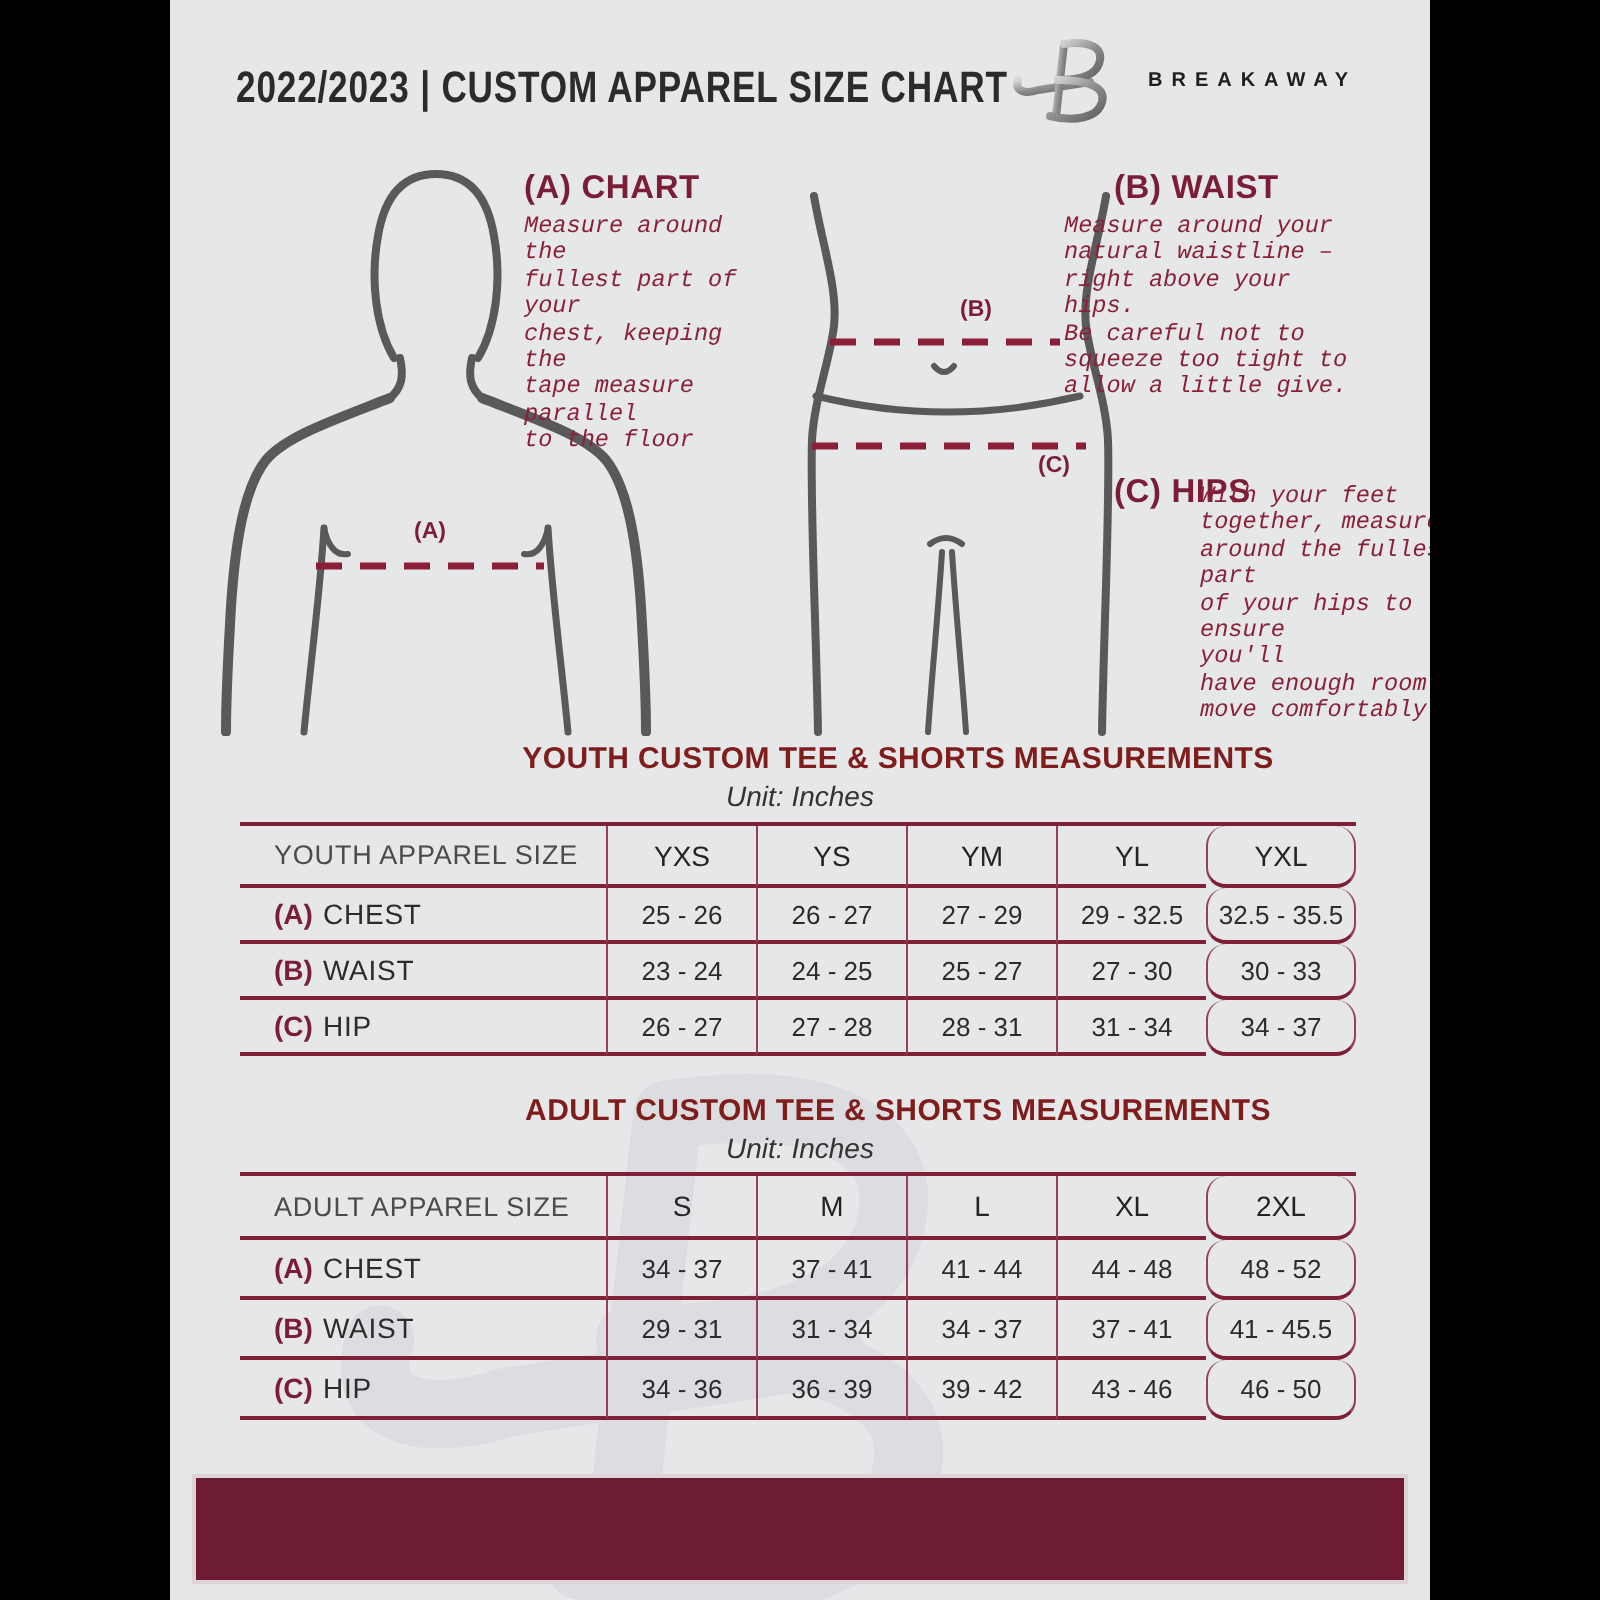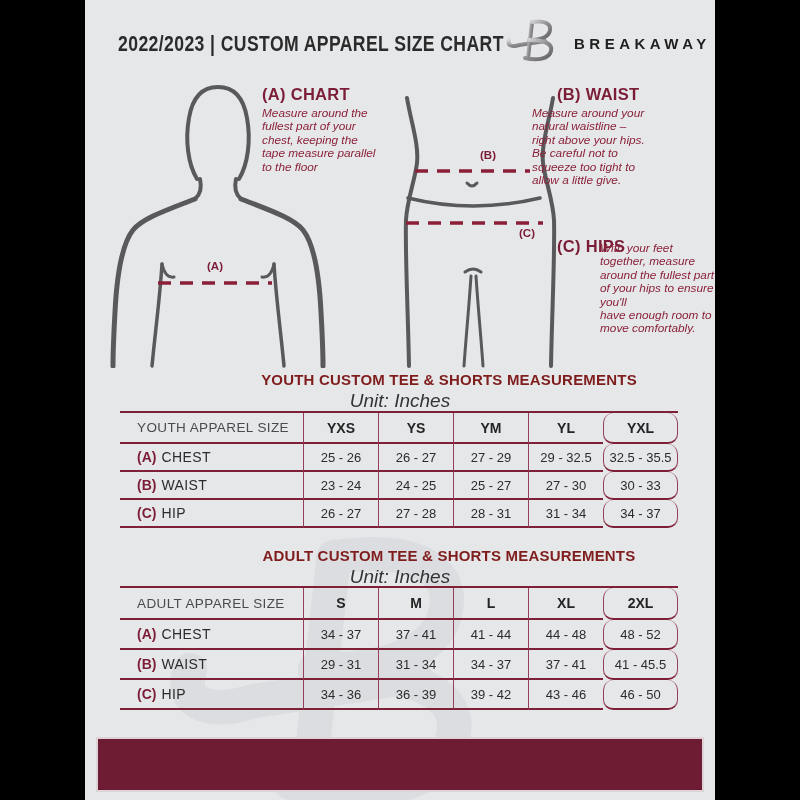--- a/index.html
+++ b/index.html
@@ -18,58 +18,58 @@
          font-family:"Liberation Sans",sans-serif;}
   .page{position:absolute;left:85px;top:0;width:630px;height:800px;background:var(--page);overflow:hidden;}
   .bar-black{position:absolute;top:0;height:800px;background:#000;}
   .bar-left{left:0;width:85px;}
   .bar-right{left:715px;width:85px;}
 
   
   .hdr-title{position:absolute;left:33px;top:31px;font-size:22px;font-weight:700;color:var(--ink);
              letter-spacing:.5px;transform:scaleX(.8);transform-origin:left top;white-space:nowrap;}
   .logo{position:absolute;left:420px;top:16px;width:56px;height:48px;}
-  .brand{position:absolute;left:489px;top:35px;font-size:15px;font-weight:700;color:#1f1f1f;
+  .brand{position:absolute;left:489px;top:35px;font-size:10px;font-weight:700;color:#1f1f1f;
          letter-spacing:4.5px;white-space:nowrap;}
 
   
   .watermark{position:absolute;left:55px;top:520px;width:400px;height:300px;opacity:1;}
 
   
   .fig{position:absolute;}
   .fig-upper{left:20px;top:82px;width:265px;height:286px;}
   .fig-lower{left:310px;top:82px;width:170px;height:286px;}
   .marker{position:absolute;transform:translateX(-50%);font-size:11.5px;font-weight:700;
           color:var(--maroon);white-space:nowrap;}
 
   
   .guide-head{position:absolute;font-size:16.5px;font-weight:700;color:var(--maroon);
               letter-spacing:.3px;white-space:nowrap;}
   .guide-body{position:absolute;font-size:11.8px;line-height:13.4px;font-style:italic;
-              color:var(--maroon-body);white-space:pre-line;font-weight:500;}
+              color:var(--maroon-body);white-space:pre-line;font-weight:500;font-family:Liberation Mono, monospace;}
 
   
   .sec-title{position:absolute;left:0;width:728px;text-align:center;font-size:15px;font-weight:700;
              color:#7f1d1d;letter-spacing:.2px;}
-  .sec-unit{position:absolute;left:0;width:630px;text-align:center;font-size:19px;font-style:italic;
+  .sec-unit{position:absolute;left:0;width:630px;text-align:center;font-size:14px;font-style:italic;
             color:#333;}
 
   
   .size-table{position:absolute;left:35px;width:558px;display:grid;
               grid-template-columns:183px 75px 75px 75px 75px 75px;
               border-top:2px solid var(--border-h);z-index:2;}
   .yt{top:411px;grid-template-rows:31px 28px 28px 28px;}
   .at{top:586px;grid-template-rows:32px 30px 30px 30px;}
   .cell{box-sizing:border-box;border-bottom:2px solid var(--border-h);
         display:flex;align-items:center;justify-content:center;}
   .cell.v{border-left:1.5px solid var(--border-v);}
   .cell.vr{border-right:1.5px solid var(--border-v);border-radius:10px;}
   .cell.lab{justify-content:flex-start;padding-left:17px;}
   .th-label{font-size:13.5px;color:#4b4b4b;letter-spacing:.4px;}
-  .th-size{font-size:14px;font-weight:700;color:#242424;}
+  .th-size{font-size:14px;font-weight:400;color:#242424;}
   .td-val{font-size:13px;color:#2c2c2c;}
   .row-prefix{font-size:14px;font-weight:700;color:var(--maroon);margin-right:5px;}
   .row-name{font-size:14px;color:#2c2c2c;letter-spacing:.4px;}
 
   
   .footer-bar{position:absolute;left:13px;top:739px;width:604px;height:51px;background:var(--footer);
               box-shadow:0 0 0 2px #ded4d8;z-index:3;}
 </style>
 </head>
 <body>

